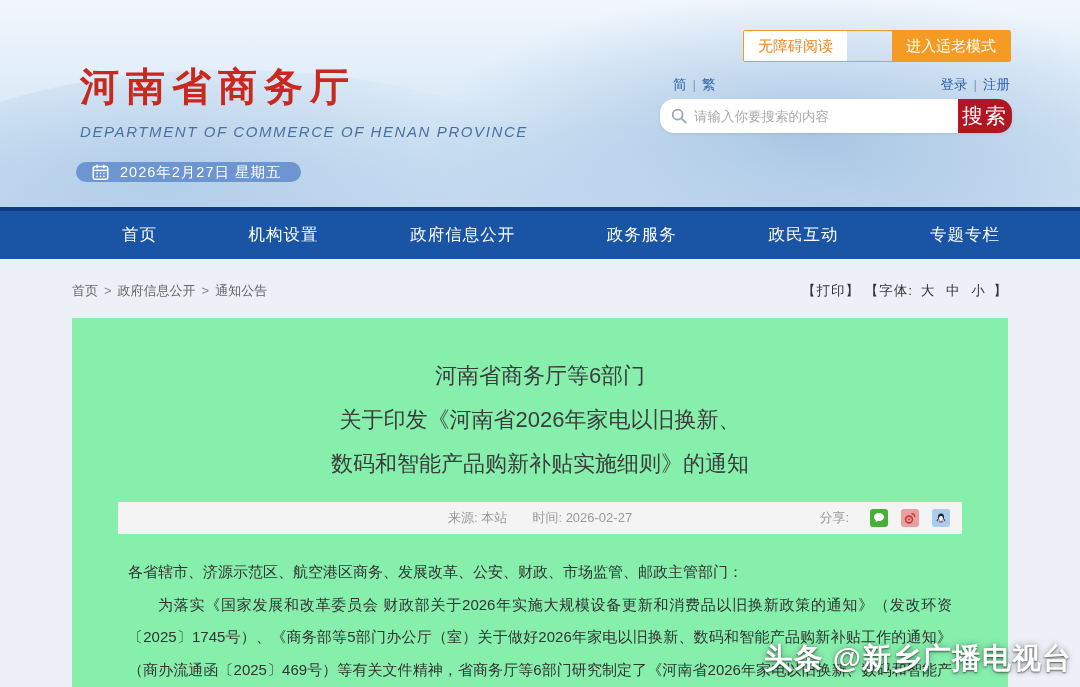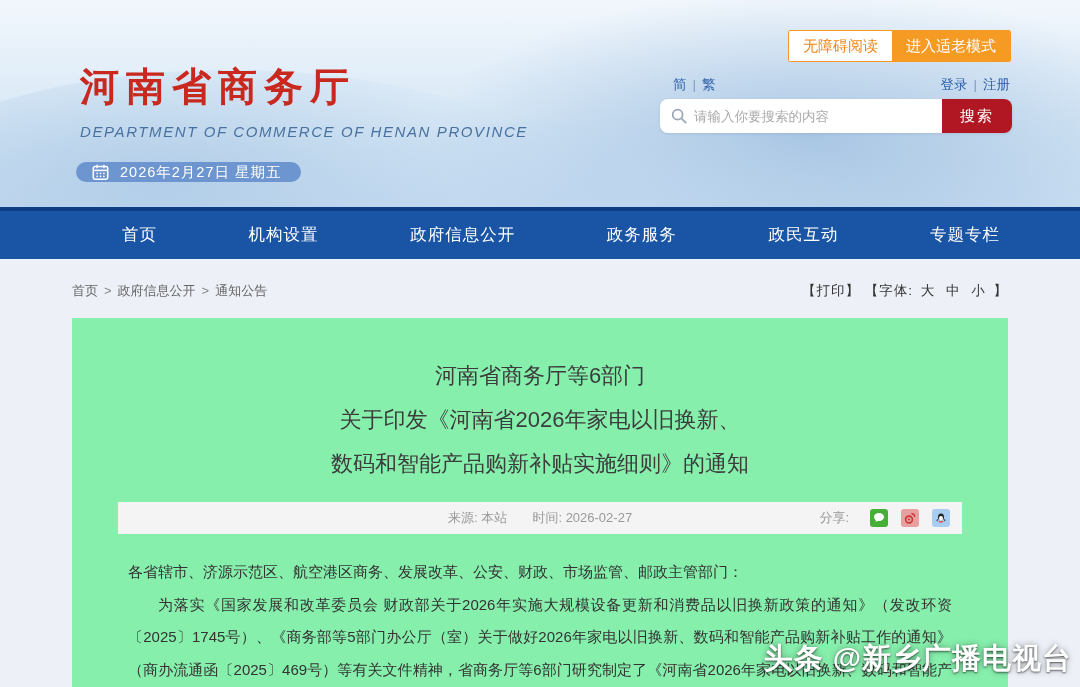--- a/index.html
+++ b/index.html
@@ -15,38 +15,38 @@
     background:radial-gradient(ellipse at 55% 55%, rgba(125,166,210,.5), rgba(125,166,210,0) 62%); }
   .mist3 { position:absolute; left:260px; top:120px; width:640px; height:200px; border-radius:50%;
     background:radial-gradient(ellipse at 50% 45%, rgba(190,214,238,.8), rgba(190,214,238,0) 70%); }
 
   .logo { position:absolute; left:80px; top:60px; }
   .logo-cn { font-size:39px; font-weight:bold; color:#c9281e; letter-spacing:7px;
     font-family:"Liberation Serif","DejaVu Serif",serif; }
   .logo-en { margin-top:9px; font-size:15px; color:#49719f; letter-spacing:1.6px;font-style:italic; }
 
   .mode-group { position:absolute; top:30px; right:69px; display:flex; height:32px;
-    border:1px solid #f59a23; border-radius:2px; overflow:hidden; }
+    border:1px solid #f59a23; border-radius:2px; overflow:hidden;gap:45px; }
   .btn-access { background:#ffffff; color:#f08519; font-size:15px; padding:0 14px;
     display:flex; align-items:center; cursor:pointer; }
   .btn-elder { background:#f59a23; color:#fff; font-size:15px; padding:0 14px;
     display:flex; align-items:center; cursor:pointer; }
 
   .lang-row { position:absolute; top:76px; left:673px; font-size:13.5px; color:#2b5fa8; }
   .login-row { position:absolute; top:76px; right:70px; font-size:13.5px; color:#2b5fa8; }
   .lang-row span, .login-row span { cursor:pointer; }
   .pipe { color:#7d9cc4; margin:0 6px; }
 
   .search-wrap { position:absolute; top:99px; left:660px; width:352px; height:34px; display:flex;
-    border-radius:8px; overflow:hidden; box-shadow:0 1px 3px rgba(60,90,130,.15); }
+    border-radius:14px; overflow:hidden; box-shadow:0 1px 3px rgba(60,90,130,.15); }
   .search-input { flex:1; border:none; outline:none; background:#fff; font-size:13.5px;
     padding:0 10px 0 34px; color:#444; }
   .search-input::placeholder { color:#aaa; }
   .search-mag { position:absolute; left:10px; top:8px; width:18px; height:18px; }
-  .search-btn { width:70px; background:#b01722; color:#fff; font-size:15px; border:none;
+  .search-btn { width:54px; background:#b01722; color:#fff; font-size:21px; border:none;
     cursor:pointer; letter-spacing:2px; }
 
   .date-pill { position:absolute; top:162px; left:76px; height:20px; background:#6d95cf;
     border-radius:17px; display:flex; align-items:center; padding:0 20px 0 16px; color:#fff;
     font-size:14.5px; letter-spacing:1px; }
   .cal-icon { width:17px; height:17px; margin-right:11px; }
 
   
   .nav { width:100%; height:52px; background:#1a55a5; border-top:4px solid #0d3d85; }
   .nav-list { display:flex; justify-content:space-between; align-items:center; height:48px;

